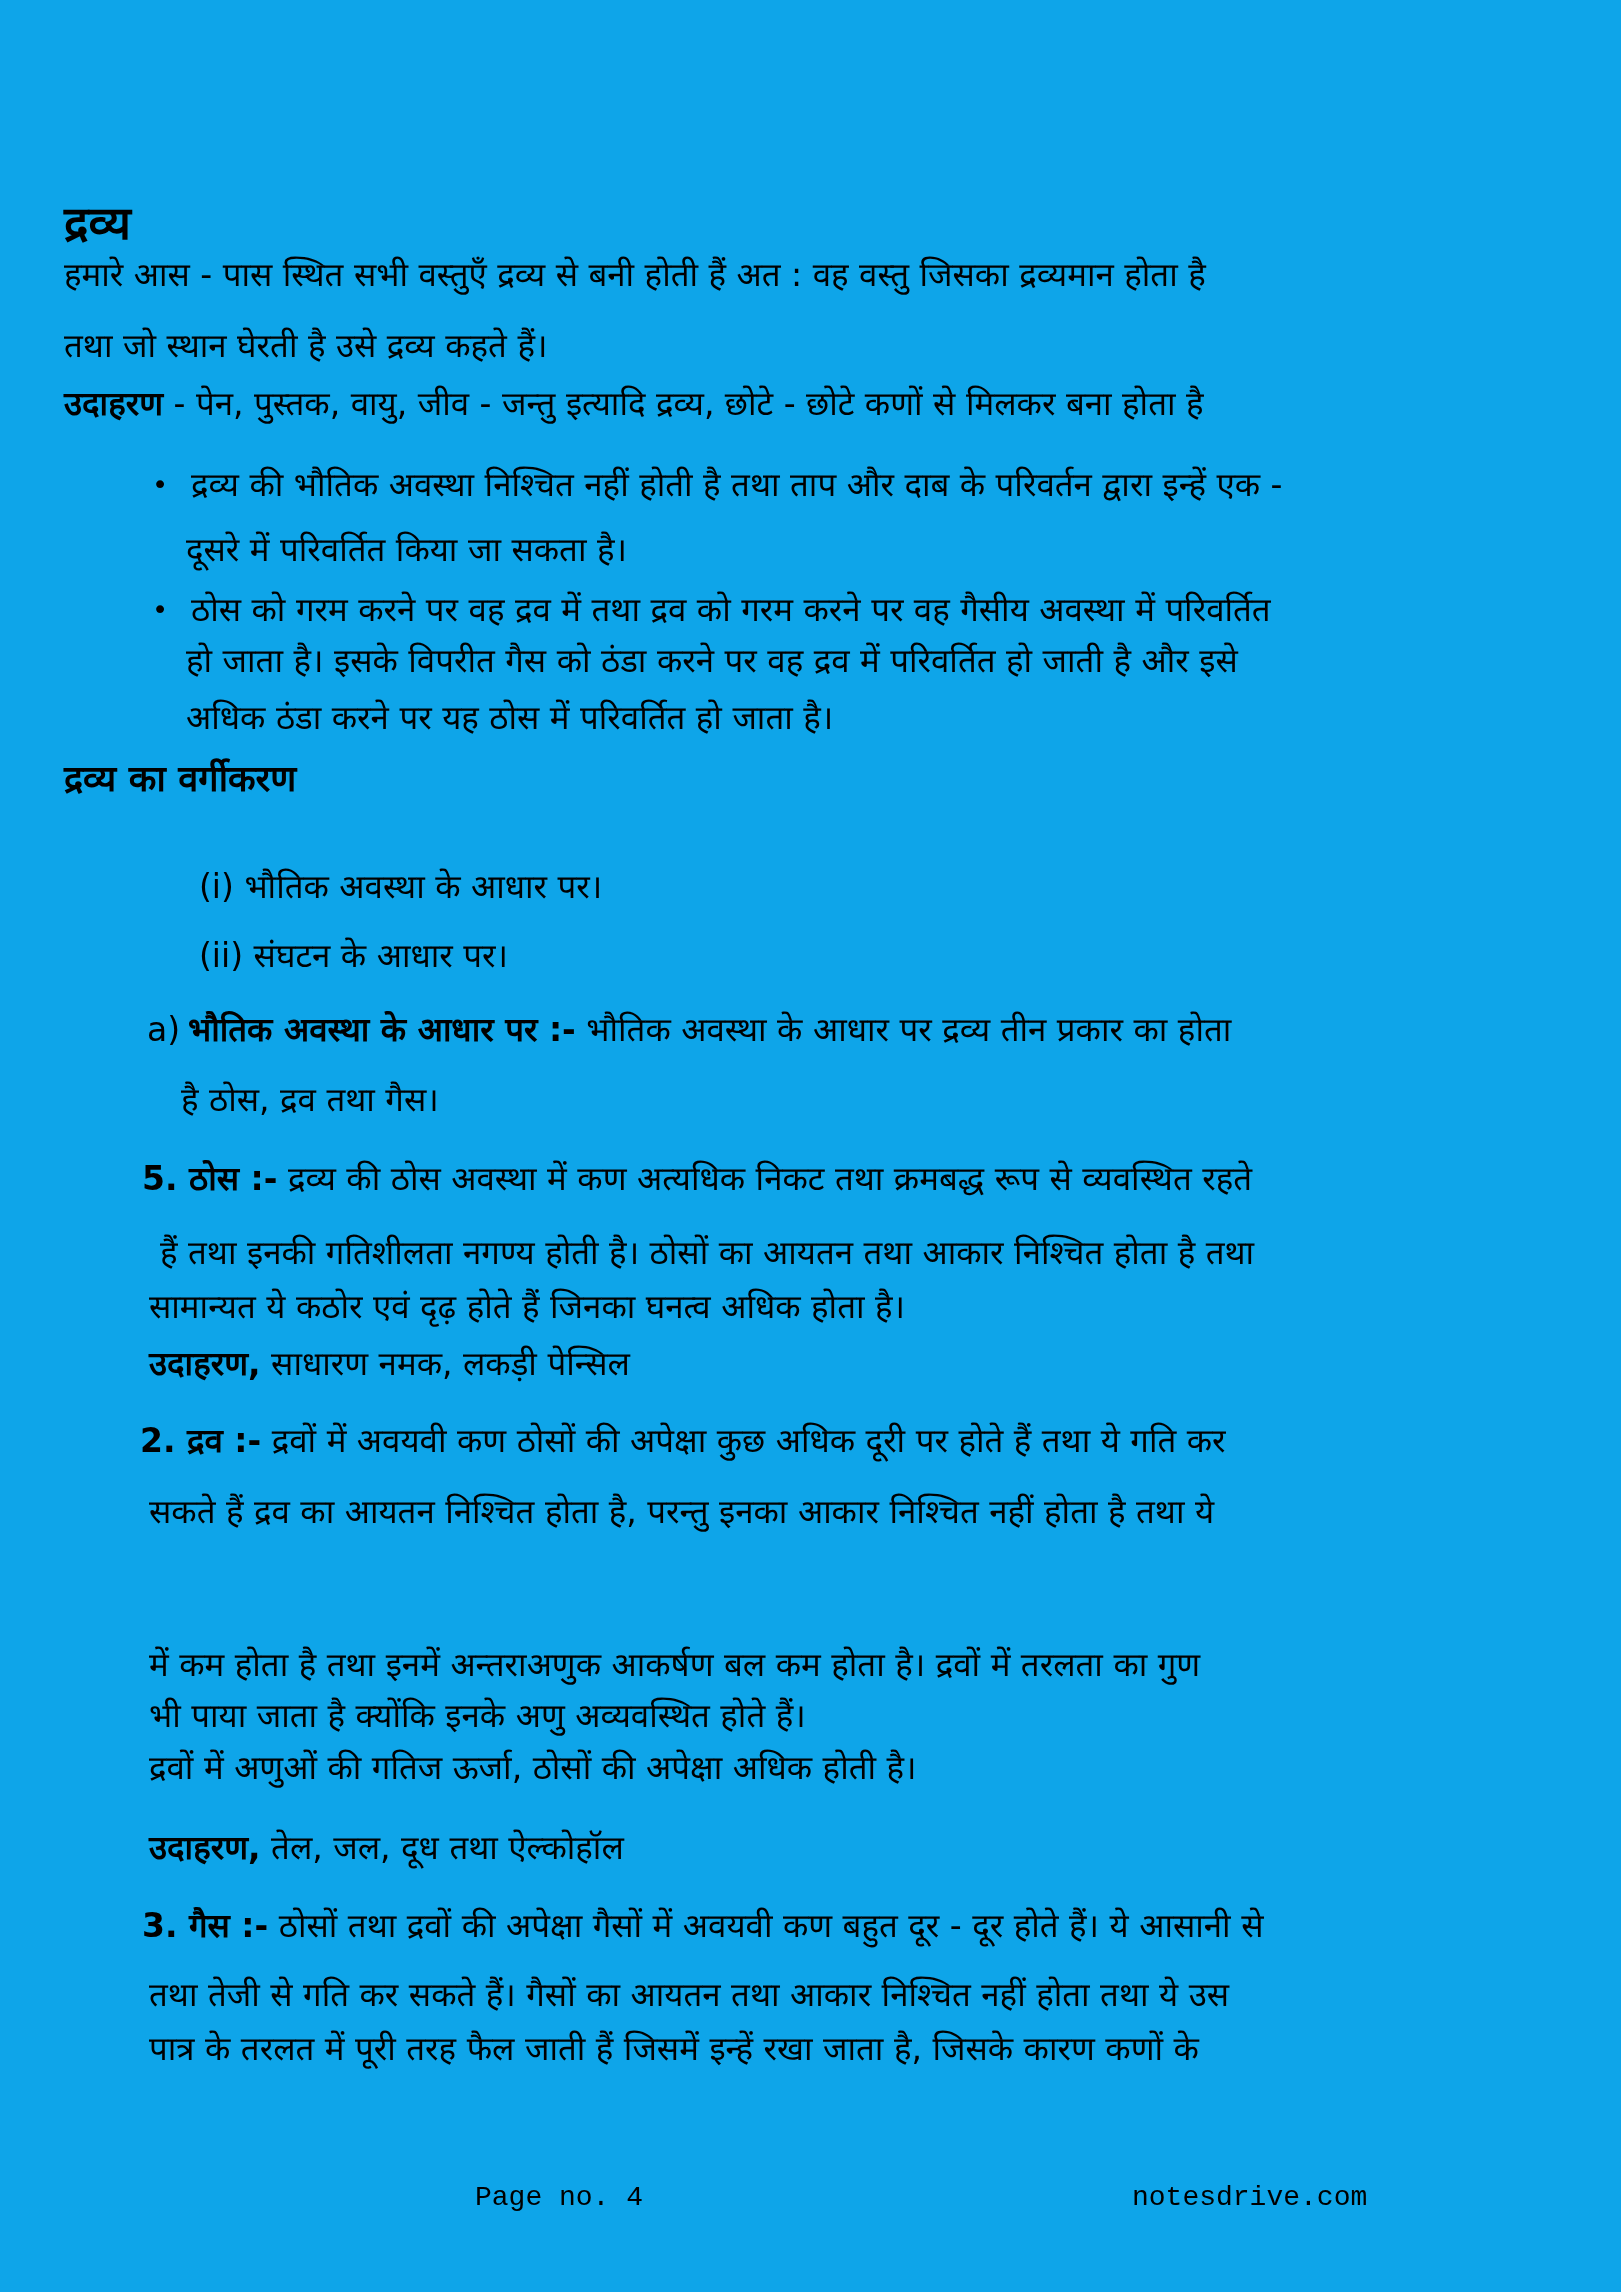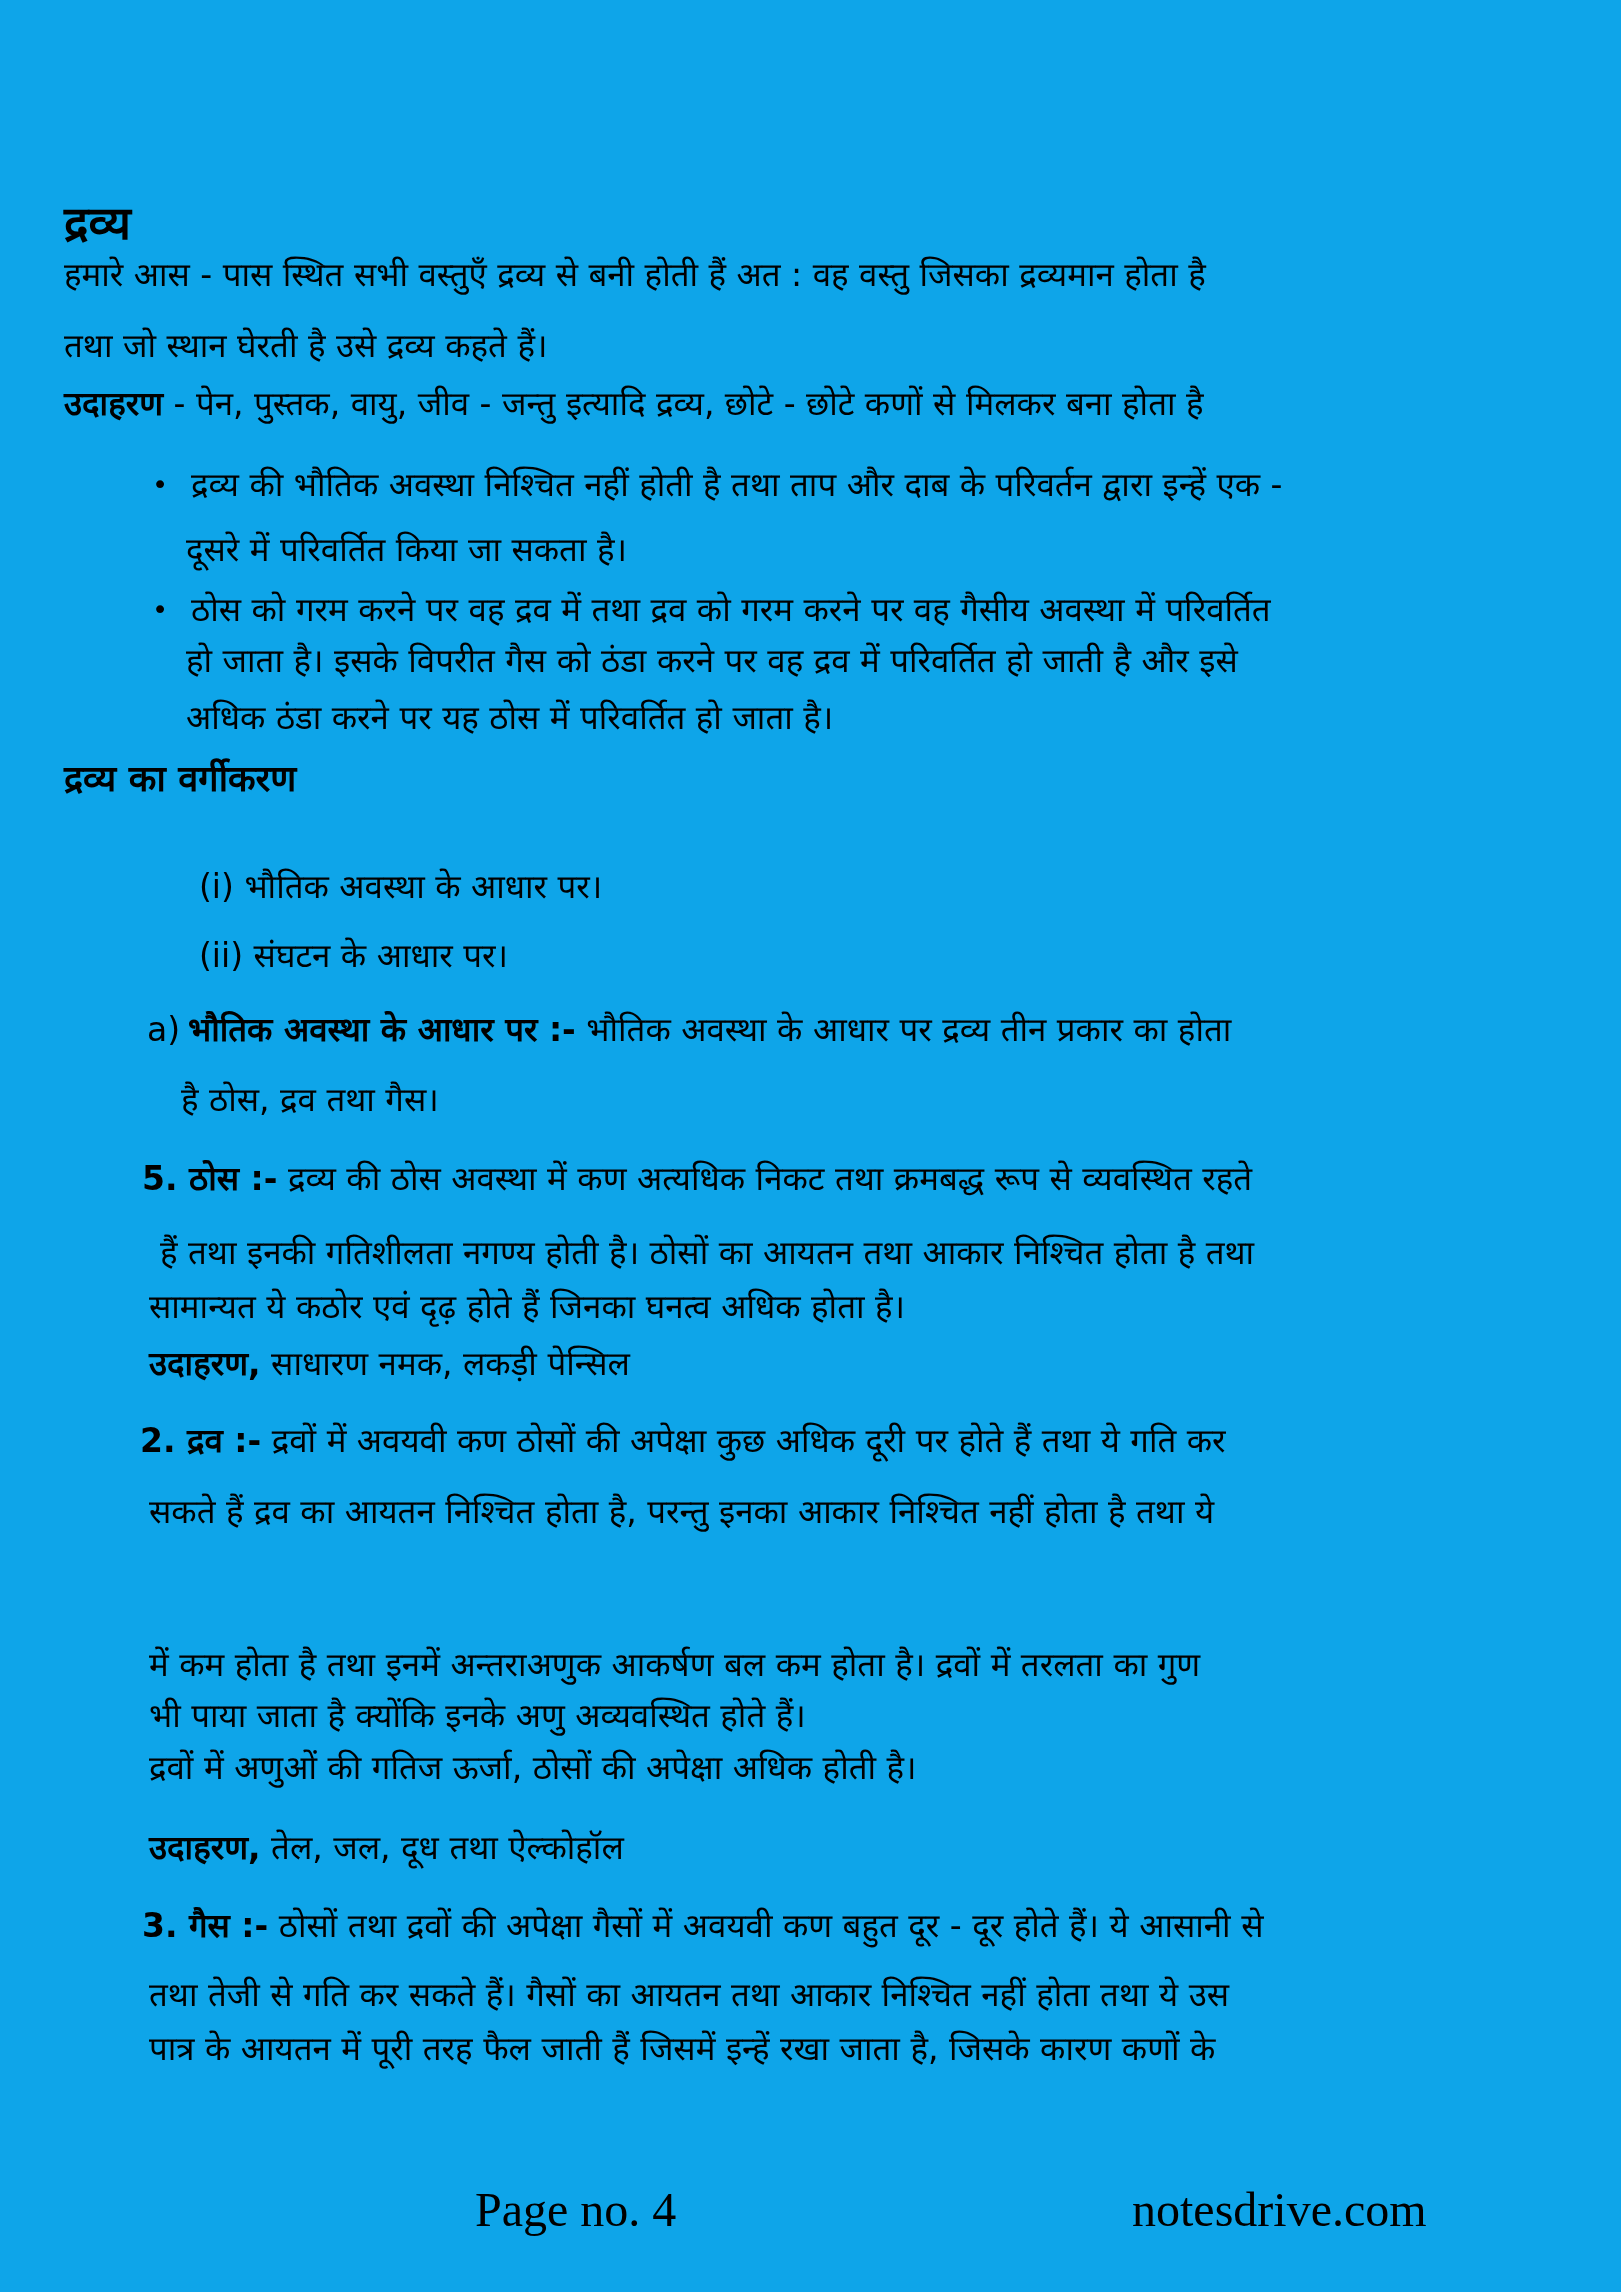--- a/index.html
+++ b/index.html
@@ -20,22 +20,22 @@
     color:#000;
   }
   .b{font-weight:bold;}
   .title{font-size:46px;font-weight:bold;}
   .h2{font-size:36px;font-weight:bold;}
   .marker{display:inline-block;width:41px;}
   .bullet-dot{display:inline-block;width:39px;font-size:27.4px;vertical-align:2px;}
   .footer-text{
     position:absolute;
     white-space:nowrap;
-    font-family:Liberation Serif, serif;
-    font-size:48px;
+    font-family:Liberation Mono, monospace;
+    font-size:28px;
     color:#000;
   }
 </style>
 </head>
 <body>
 
 <div class="page">
 
   <div class="line title" style="top:192px;left:64px">द्रव्य</div>
 
@@ -65,19 +65,19 @@
 
   <div class="line" style="top:1419px;left:140px"><span class="b">2. द्रव :-</span><span> द्रवों में अवयवी कण ठोसों की अपेक्षा कुछ अधिक दूरी पर होते हैं तथा ये गति कर</span></div>
   <div class="line" style="top:1490px;left:149px">सकते हैं द्रव का आयतन निश्चित होता है, परन्तु इनका आकार निश्चित नहीं होता है तथा ये</div>
   <div class="line" style="top:1694px;left:149px">भी पाया जाता है क्योंकि इनके अणु अव्यवस्थित होते हैं।</div>
   <div class="line" style="top:1643px;left:149px">में कम होता है तथा इनमें अन्तराअणुक आकर्षण बल कम होता है। द्रवों में तरलता का गुण</div>
   <div class="line" style="top:1746px;left:149px">द्रवों में अणुओं की गतिज ऊर्जा, ठोसों की अपेक्षा अधिक होती है।</div>
   <div class="line" style="top:1826px;left:149px"><span class="b">उदाहरण,</span><span> तेल, जल, दूध तथा ऐल्कोहॉल</span></div>
 
   <div class="line" style="top:1904px;left:142px"><span class="b">3. गैस :-</span><span> ठोसों तथा द्रवों की अपेक्षा गैसों में अवयवी कण बहुत दूर - दूर होते हैं। ये आसानी से</span></div>
   <div class="line" style="top:1973px;left:149px">तथा तेजी से गति कर सकते हैं। गैसों का आयतन तथा आकार निश्चित नहीं होता तथा ये उस</div>
-  <div class="line" style="top:2027px;left:149px">पात्र के आयतन में पूरी तरह फैल जाती हैं जिसमें इन्हें रखा जाता है, जिसके कारण कणों के</div>
+  <div class="line" style="top:2027px;left:149px">पात्र के तरलत में पूरी तरह फैल जाती हैं जिसमें इन्हें रखा जाता है, जिसके कारण कणों के</div>
 
   <div class="footer-text" style="top:2182px;left:475px">Page no. 4</div>
   <div class="footer-text" style="top:2182px;left:1132px">notesdrive.com</div>
 
 </div>
 
 
 </body></html>

